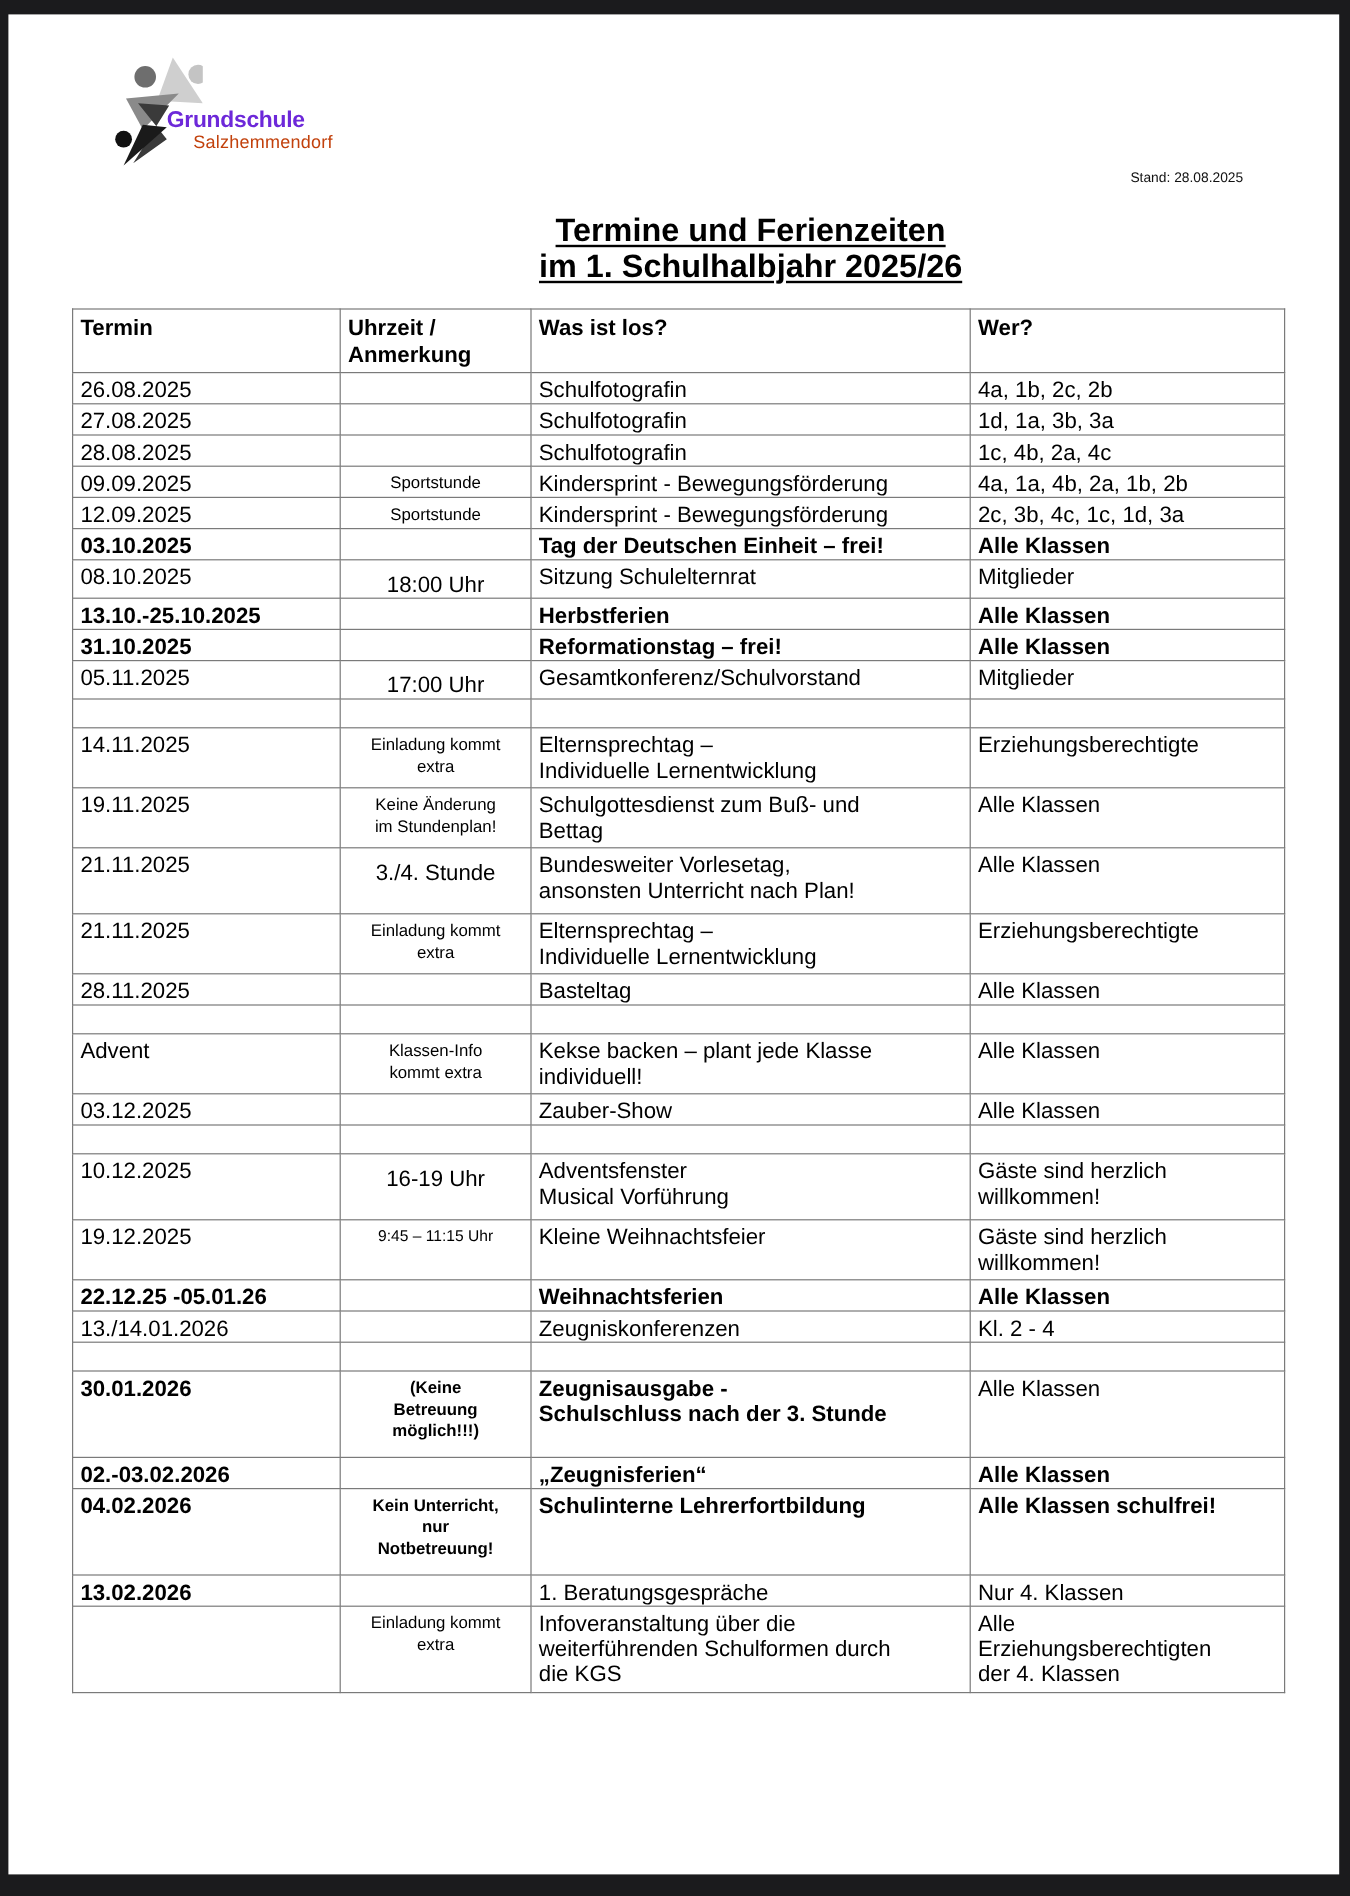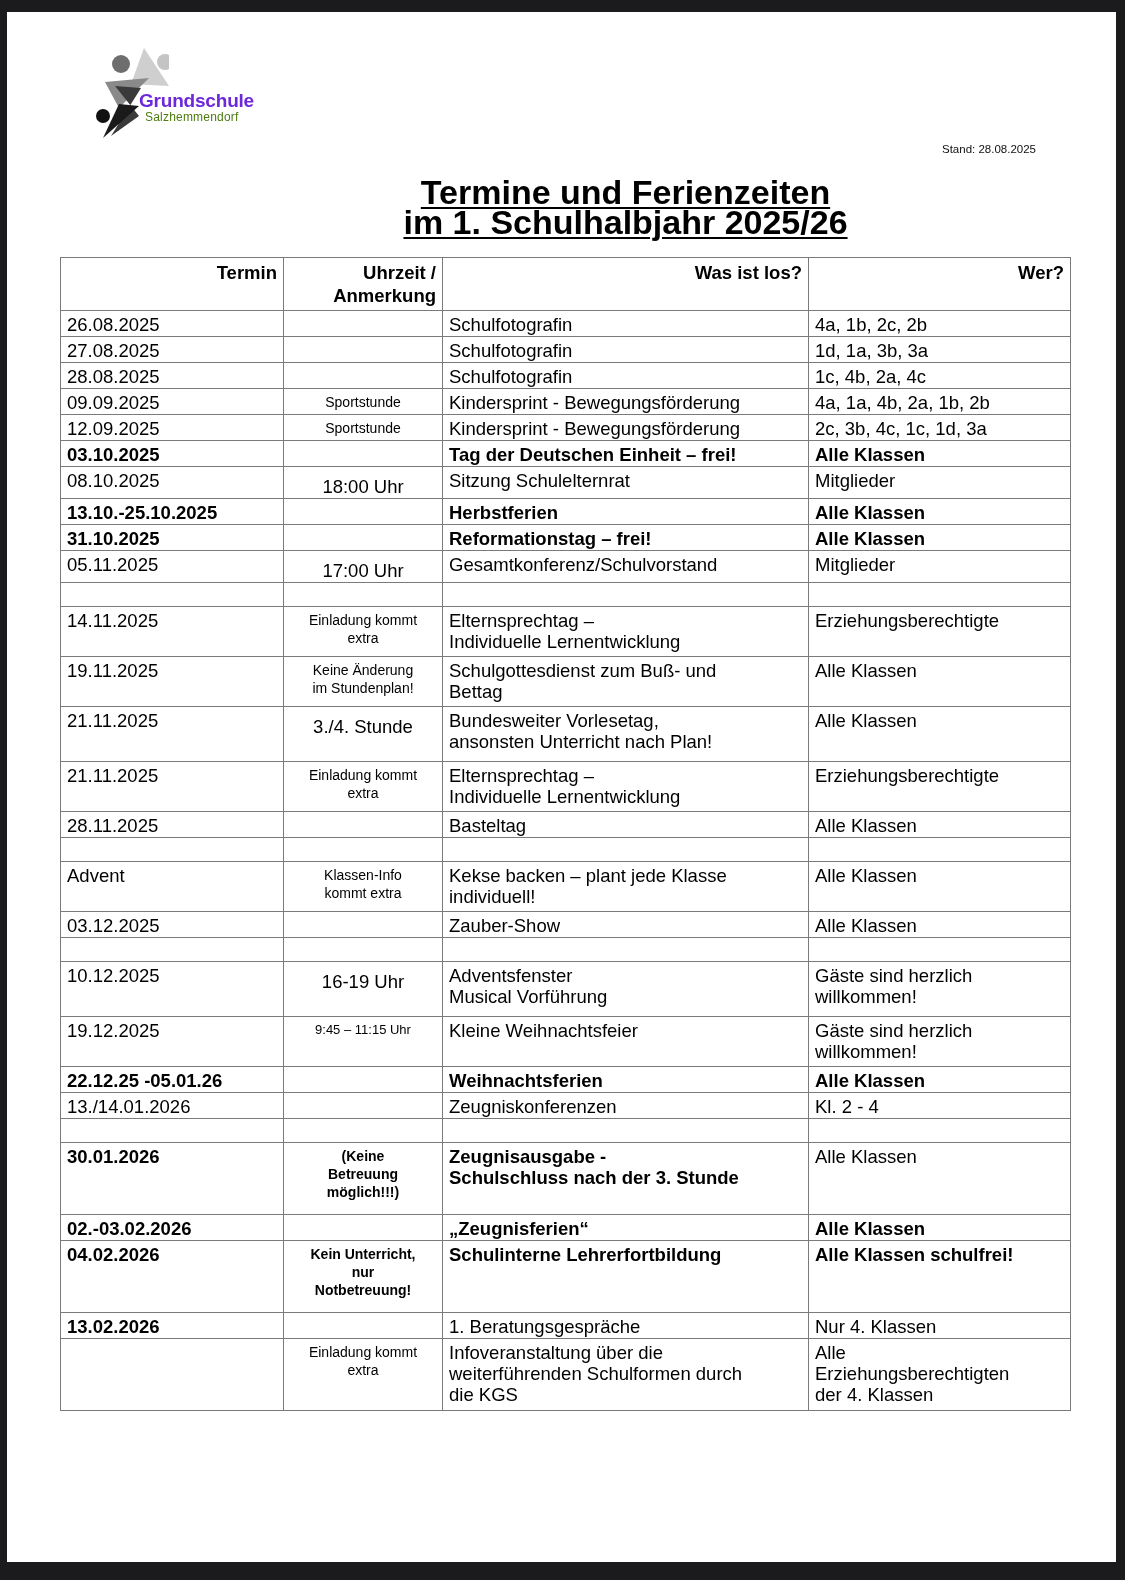--- a/index.html
+++ b/index.html
@@ -19,31 +19,31 @@
     position: absolute; left: 82px; top: 34px;
     width: 200px; height: 95px;
   }
   .logo svg { position: absolute; left: 0; top: 0; }
   .logo-title {
     position: absolute; left: 50px; top: 44px;
     font-size: 19px; font-weight: bold; color: #6d28d9;
     letter-spacing: -0.2px;
   }
   .logo-sub {
-    position: absolute; left: 56px; top: 64px;
-    font-size: 12px; color: #4d7c0f; letter-spacing: 0.2px;
+    position: absolute; left: 72px; top: 64px;
+    font-size: 15px; color: #c2410c; letter-spacing: 0.2px;
   }
   .stand {
     position: absolute; right: 80px; top: 131px;
     font-size: 11.5px; color: #111;
   }
   .title {
     position: absolute; left: 0; width: 1109px; top: 165px;
     text-align: center; padding-left: 128px; box-sizing: border-box;
-    font-size: 34px; font-weight: bold; line-height: 30px;
+    font-size: 27px; font-weight: bold; line-height: 30px;
   }
   .title span { text-decoration: underline; text-underline-offset: 3px; text-decoration-thickness: 2px; display: block; }
   table.sched {
     position: absolute; left: 53px; top: 245px;
     width: 1010px;
     border-collapse: collapse;
     table-layout: fixed;
     font-size: 18.5px;
     line-height: 21px;
   }
@@ -52,21 +52,21 @@
   table.sched col.c3 { width: 366px; }
   table.sched col.c4 { width: 262px; }
   table.sched th, table.sched td {
     border: 1.5px solid #7a7a7a;
     padding: 3px 6px 1px 6px;
     vertical-align: top;
     text-align: left;
     white-space: pre-line;
     overflow: hidden;
   }
-  table.sched th { font-weight: bold; font-size: 18.5px; padding-top: 3px; line-height: 23px; height: 48px; text-align: right; }
+  table.sched th { font-weight: bold; font-size: 18.5px; padding-top: 3px; line-height: 23px; height: 48px; }
   table.sched td.note {
     text-align: center; font-size: 14px; line-height: 18px; padding-top: 4px;
   }
   table.sched td.note.big { font-size: 18.5px; line-height: 21px; padding-top: 9px; }
   table.sched td.note.small { font-size: 13px; }
   table.sched td.b { font-weight: bold; }
   table.sched tr.r1 td { height: 20px; }
   table.sched tr.r2 td { height: 44px; }
   table.sched tr.r3 td { height: 66px; }
   table.sched tr.empty td { height: 18px; }

